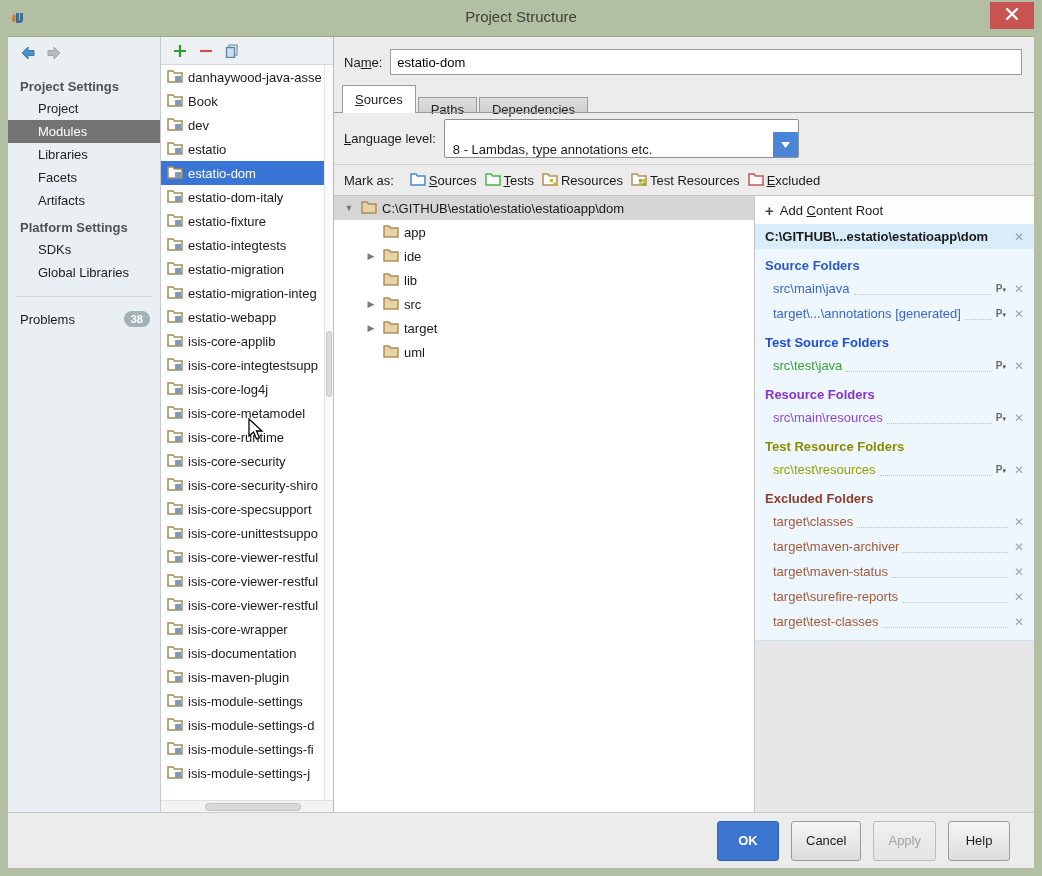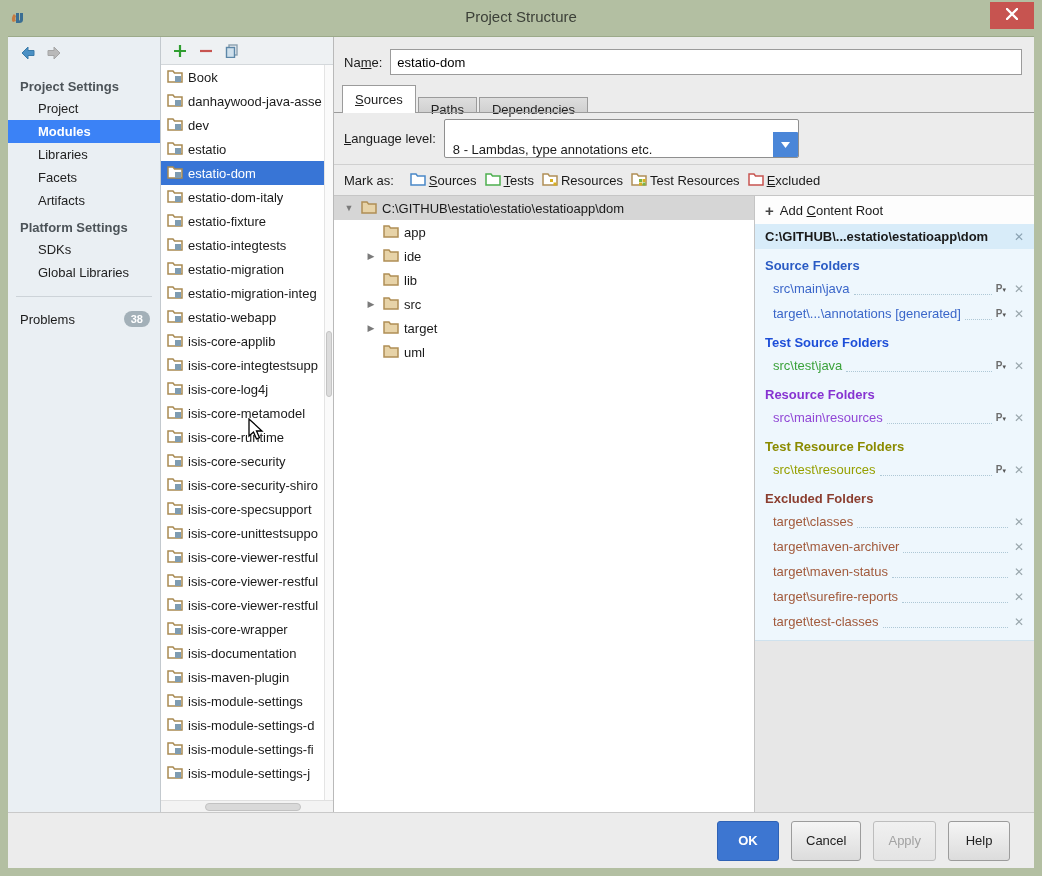--- a/index.html
+++ b/index.html
@@ -13,21 +13,21 @@
   .close-btn { position:absolute; right:8px; top:2px; width:44px; height:27px; background:#c75450; color:#fff; text-align:center; line-height:27px; font-size:14px; font-weight:bold; cursor:pointer; }
 
   .frame { position:absolute; left:8px; right:8px; top:36px; bottom:8px; background:#ececec; display:flex; flex-direction:column; border-top:1px solid #9caa8a; }
   .main-row { display:flex; height:776px; }
 
   
   .sidebar { width:153px; background:#eaeff3; border-right:1px solid #c3c9ce; display:flex; flex-direction:column; overflow:hidden; }
   .nav-arrows { height:34px; display:flex; align-items:center; gap:10px; padding-left:12px; }
   .nav-header { font-weight:bold; color:#4c5358; padding:8px 0 4px 12px; height:26px; }
   .nav-item { height:23px; line-height:23px; padding-left:30px; color:#222; cursor:pointer; white-space:nowrap; }
-  .nav-item.sel { background:#3b82f6; color:#fff;font-weight:bold; }
+  .nav-item.sel { background:#737373; color:#fff; }
   .nav-sep { border-top:1px solid #cdd3d8; margin:12px 8px 0 8px; }
   .problems-row { display:flex; align-items:center; justify-content:space-between; padding:14px 10px 0 12px; }
   .badge { background:#a3b0b8; color:#fff; font-size:11px; font-weight:bold; border-radius:9px; padding:2px 7px; }
 
   
   .module-panel { width:173px; background:#fff; border-right:1px solid #b9b9b9; display:flex; flex-direction:column; position:relative; overflow:hidden; }
   .mod-toolbar { height:28px; background:#eef1f3; border-bottom:1px solid #d4d8db; display:flex; align-items:center; gap:12px; padding-left:12px; flex:none; }
   .tb-ic { width:14px; height:14px; display:inline-block; cursor:pointer; }
   .mod-list { flex:1; overflow:hidden; position:relative; }
   .mrow { height:24px; display:flex; align-items:center; gap:5px; padding-left:6px; white-space:nowrap; cursor:pointer; overflow:hidden; }
@@ -160,28 +160,28 @@
                 <rect x="1.5" y="3.5" width="8" height="10" fill="#cfe0ec" stroke="#5c87a8" stroke-width="1.4"></rect>
               </svg>
           </span>
         </div>
         <div class="mod-list" id="modList">
             <div class="mrow">
               <span><svg width="16" height="14" viewBox="0 0 16 14">
                   <path d="M1,2 h5 l1.5,2 H15 v9 H1 Z" fill="#fff" stroke="#a98a52" stroke-width="1.5"></path>
                   <rect x="8" y="7" width="6" height="6" fill="#7e9cb2"></rect>
                 </svg></span>
+              <span class="mlabel">danhaywood-java-asse</span>
+            </div>
+            <div class="mrow">
+              <span><svg width="16" height="14" viewBox="0 0 16 14">
+                  <path d="M1,2 h5 l1.5,2 H15 v9 H1 Z" fill="#fff" stroke="#a98a52" stroke-width="1.5"></path>
+                  <rect x="8" y="7" width="6" height="6" fill="#7e9cb2"></rect>
+                </svg></span>
               <span class="mlabel">Book</span>
-            </div>
-            <div class="mrow">
-              <span><svg width="16" height="14" viewBox="0 0 16 14">
-                  <path d="M1,2 h5 l1.5,2 H15 v9 H1 Z" fill="#fff" stroke="#a98a52" stroke-width="1.5"></path>
-                  <rect x="8" y="7" width="6" height="6" fill="#7e9cb2"></rect>
-                </svg></span>
-              <span class="mlabel">danhaywood-java-asse</span>
             </div>
             <div class="mrow">
               <span><svg width="16" height="14" viewBox="0 0 16 14">
                   <path d="M1,2 h5 l1.5,2 H15 v9 H1 Z" fill="#fff" stroke="#a98a52" stroke-width="1.5"></path>
                   <rect x="8" y="7" width="6" height="6" fill="#7e9cb2"></rect>
                 </svg></span>
               <span class="mlabel">dev</span>
             </div>
             <div class="mrow">
               <span><svg width="16" height="14" viewBox="0 0 16 14">

